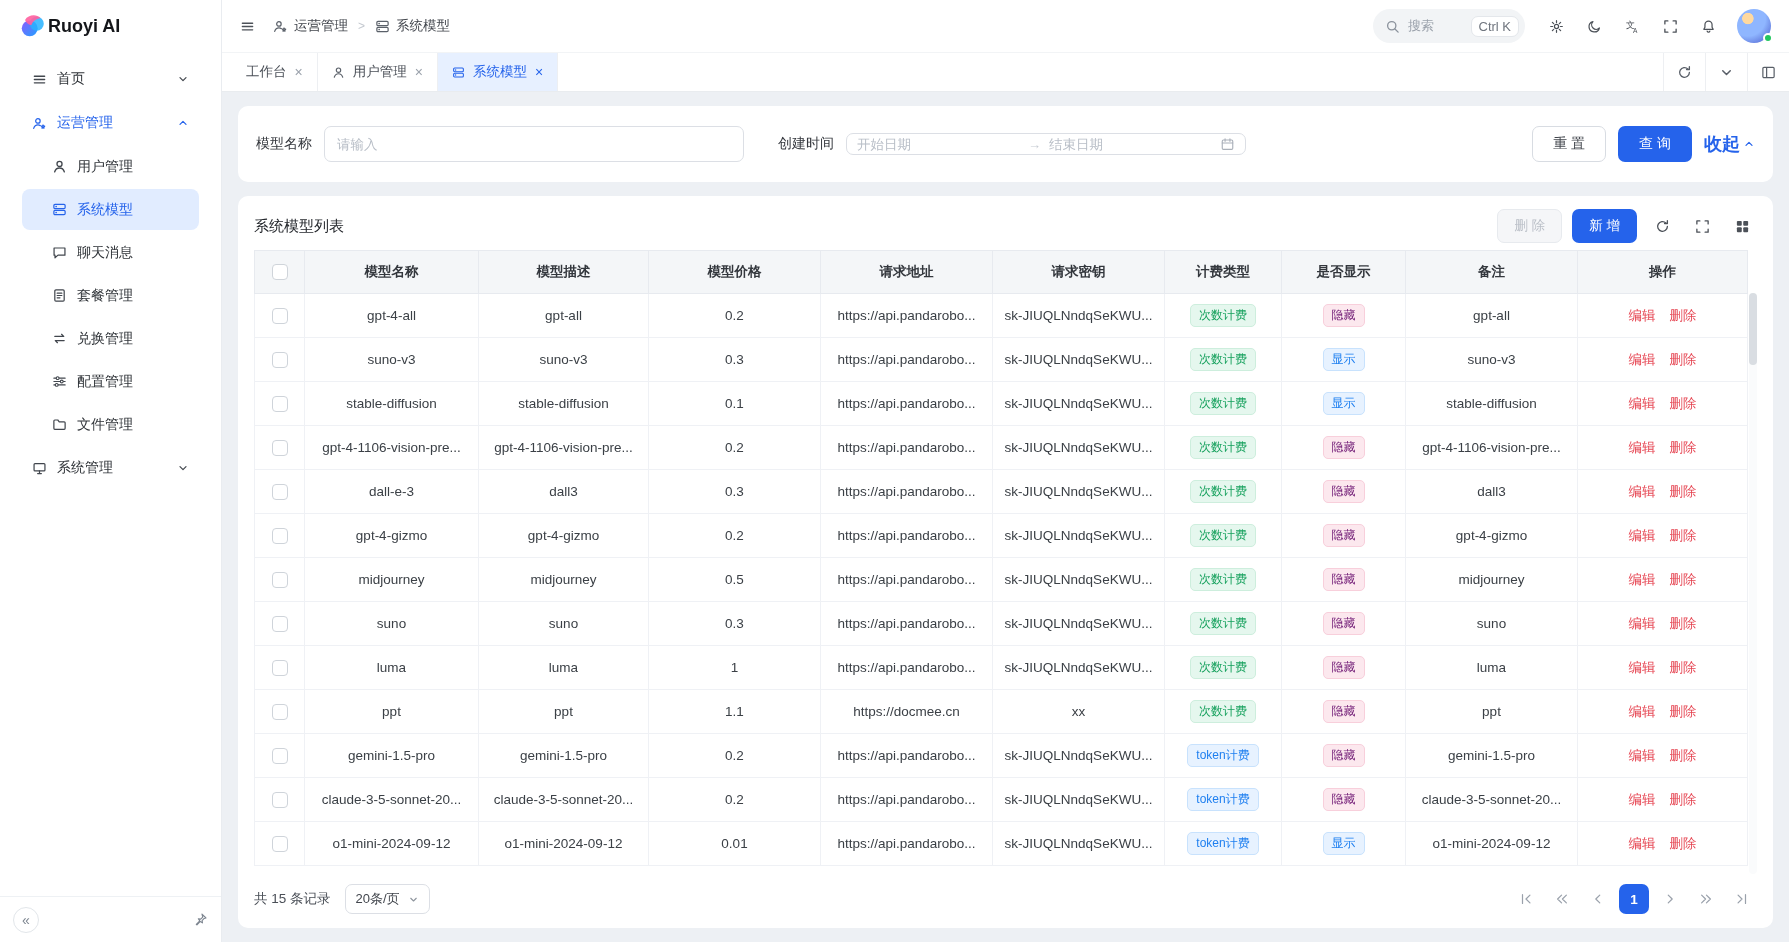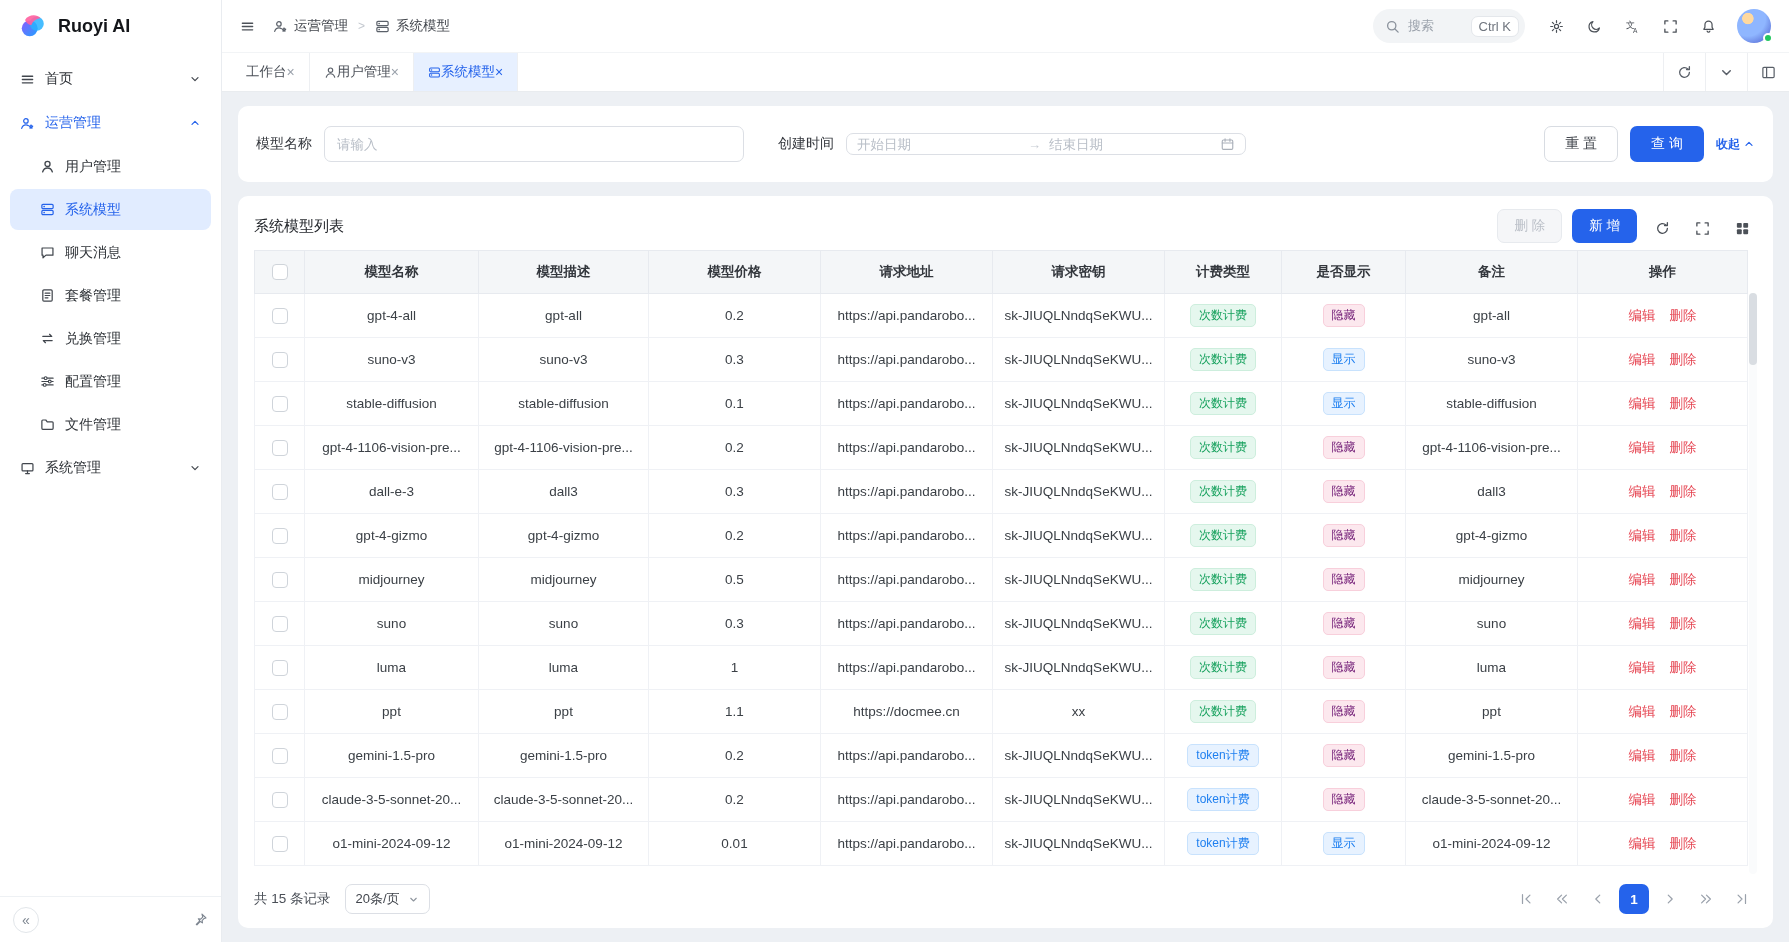--- a/index.html
+++ b/index.html
@@ -5,24 +5,24 @@
   :root{ --primary:#2563eb; }
   *{margin:0;padding:0;box-sizing:border-box}
   html,body{width:1789px;height:942px;overflow:hidden}
   body{font-family:"Liberation Sans","DejaVu Sans",sans-serif;background:#edf0f4;font-size:14px;color:#333640}
   .app{display:flex;height:100%}
   .icon{display:inline-flex;align-items:center;justify-content:center;line-height:1}
   .icon svg{width:15px;height:15px;display:block}
 
   
   .sidebar{width:222px;min-width:222px;background:#fff;display:flex;flex-direction:column;border-right:1px solid #e9ecf0}
-  .logo-row{height:52px;display:flex;align-items:center;gap:10px;padding:0 18px;cursor:pointer}
+  .logo-row{height:52px;display:flex;align-items:center;padding:0 18px;cursor:pointer}
   .logo-mark svg{width:30px;height:30px}
   .logo-text{font-size:18px;font-weight:700;color:#14161a}
-  .nav{flex:1;padding:6px 10px;overflow:hidden;display:flex;flex-direction:column;gap:2px}
+  .nav{flex:1;padding:6px 22px;overflow:hidden;display:flex;flex-direction:column;gap:2px}
   .nav-item{height:42px;border-radius:8px;display:flex;align-items:center;gap:10px;padding:0 10px;font-size:14px;color:#2f3338;cursor:pointer;white-space:nowrap}
   .nav-item .icon{color:#41464d}
   .nav-item.trail{color:var(--primary);font-weight:500}
   .nav-item.trail .icon,.nav-item.trail .chev{color:var(--primary)}
   .nav-child{padding-left:30px;height:41px}
   .nav-child.active{background:#e1ecff;color:var(--primary);font-weight:500}
   .nav-child.active .icon{color:var(--primary)}
   .chev{margin-left:auto;color:#8f969e}
   .chev svg{width:12px;height:12px}
   .sidebar-foot{height:46px;border-top:1px solid #eef1f4;display:flex;align-items:center;justify-content:space-between;padding:0 13px}
@@ -42,21 +42,21 @@
   .search-pill .icon{color:#8b929c}
   .kbd{margin-left:auto;background:#fff;border:1px solid #e4e7eb;border-radius:7px;padding:2px 7px;font-size:13px;color:#70767f}
   .icon-btn{width:34px;height:34px;border-radius:8px;display:flex;align-items:center;justify-content:center;color:#4c5158;cursor:pointer}
   .avatar-wrap{position:relative;margin-left:8px;cursor:pointer;width:34px;height:34px}
   .avatar{width:34px;height:34px;border-radius:50%;background:radial-gradient(circle at 32% 28%,#ffd9a0 0 16%,#8fb6ff 18% 52%,#4656c9 100%)}
   .status-dot{position:absolute;right:-2px;bottom:0;width:10px;height:10px;border-radius:50%;background:#22c55e;border:2px solid #fff}
 
   
   .tabbar{height:40px;background:#fff;border-top:1px solid #f2f4f6;border-bottom:1px solid #e9ecef;display:flex;align-items:stretch;padding-left:10px}
   .tabs{display:flex}
-  .tab{display:flex;align-items:center;padding:0 14px;font-size:13.5px;color:#4a4f57;border-right:1px solid #edeff2;cursor:pointer;white-space:nowrap}
+  .tab{display:flex;align-items:center;gap:8px;padding:0 14px;font-size:13.5px;color:#4a4f57;border-right:1px solid #edeff2;cursor:pointer;white-space:nowrap}
   .tab .icon{color:#5a6069}
   .tab .icon svg{width:13px;height:13px}
   .tab-close{color:#9aa1ab;font-size:14px}
   .tab.active{background:#e7f0ff;color:var(--primary)}
   .tab.active .icon,.tab.active .tab-close{color:var(--primary)}
   .tab-actions{margin-left:auto;display:flex}
   .tab-action{width:42px;display:flex;align-items:center;justify-content:center;color:#595f68;border-left:1px solid #edeff2;cursor:pointer}
 
   
   .content{flex:1;padding:14px 16px;overflow:hidden;display:flex;flex-direction:column;gap:14px;min-height:0}
@@ -68,29 +68,29 @@
   .text-input::placeholder{color:#b8bec7}
   .date-range{width:400px;height:22px;border:1px solid #dcdfe5;border-radius:7px;display:flex;align-items:center;padding:0 10px;gap:8px}
   .date-input{border:none;outline:none;flex:1;font-size:13.5px;min-width:0;color:#333;background:transparent}
   .date-input::placeholder{color:#b8bec7}
   .range-arrow{color:#c6cbd2;font-size:13px}
   .cal-icon{color:#aab0b9}
   .filter-actions{margin-left:auto;display:flex;align-items:center;gap:12px}
   .btn{height:36px;border-radius:7px;padding:0 20px;font-size:14px;display:inline-flex;align-items:center;justify-content:center;cursor:pointer;border:1px solid transparent;background:#fff;white-space:nowrap}
   .btn-default{border-color:#d8dce2;color:#42464d}
   .btn-primary{background:var(--primary);color:#fff}
-  .collapse-link{color:var(--primary);font-size:12px;font-weight:600;display:inline-flex;align-items:center;gap:3px;cursor:pointer;white-space:nowrap}
+  .collapse-link{color:var(--primary);font-size:18px;font-weight:600;display:inline-flex;align-items:center;gap:3px;cursor:pointer;white-space:nowrap}
   .collapse-link .icon{color:var(--primary)}
   .collapse-link .icon svg{width:12px;height:12px}
 
   
   .table-card{flex:1;display:flex;flex-direction:column;padding:6px 16px 4px;min-height:0}
   .list-head{display:flex;align-items:center;height:48px;flex:none}
   .list-title{font-size:15px;color:#23262b;font-weight:500}
-  .list-actions{margin-left:auto;display:flex;align-items:flex-end;gap:10px}
+  .list-actions{margin-left:auto;display:flex;align-items:center;gap:10px}
   .btn-sm{height:34px;padding:0 16px;font-size:13.5px}
   .btn-disabled{background:#f5f6f8;color:#b9bec6;border:1px solid #e7eaee;cursor:not-allowed}
   .tool-btn{width:30px;height:30px;border-radius:7px;display:flex;align-items:center;justify-content:center;color:#4c5158;cursor:pointer}
   .table-wrap{position:relative;flex:1;min-height:0;overflow:hidden}
   table{width:1493px;border-collapse:collapse;table-layout:fixed}
   thead th{background:#f4f6f8;height:43px;font-size:13.5px;font-weight:600;color:#33373d;border:1px solid #e7eaef;text-align:center;padding:0 8px;white-space:nowrap;overflow:hidden;text-overflow:ellipsis}
   tbody td{height:44px;font-size:13.5px;color:#3b4046;border:1px solid #eff1f5;text-align:center;padding:0 8px;white-space:nowrap;overflow:hidden;text-overflow:ellipsis;background:#fff}
   .cb-cell{padding:0}
   .checkbox{display:inline-block;width:16px;height:16px;border:1px solid #cfd4da;border-radius:4px;background:#fff;cursor:pointer;vertical-align:middle}
   .tag{display:inline-block;font-size:12px;line-height:21px;padding:0 8px;border-radius:5px;white-space:nowrap}

